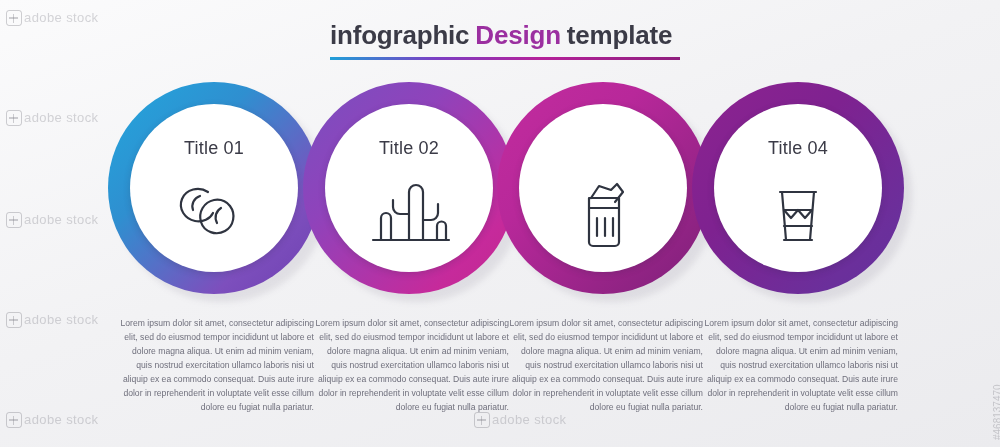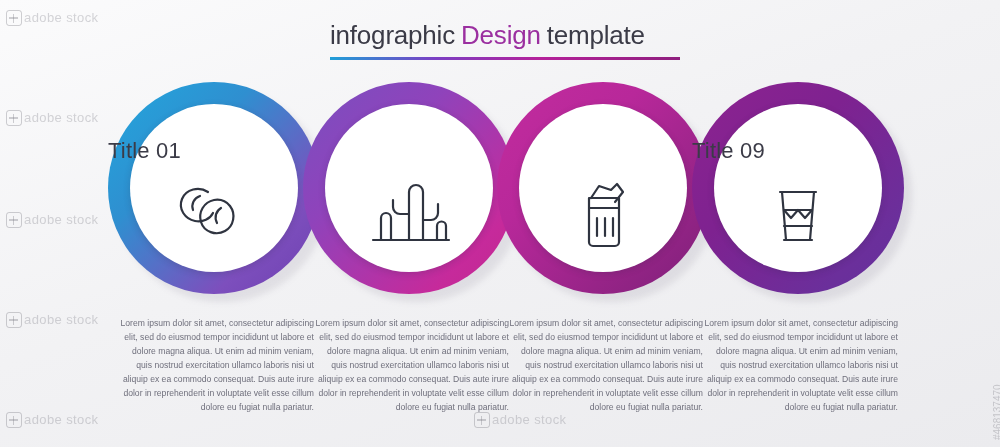--- a/index.html
+++ b/index.html
@@ -52,21 +52,21 @@
     background:linear-gradient(160deg,#fbfbfc 0%,#f2f2f4 45%,#ebebee 100%);
   }
 
   
   #header{
     position:absolute;left:330px;top:20px;
     width:360px;
   }
   #header .line1{
     font-size:26px;
-    font-weight:normal;
+    font-weight:bold;
     letter-spacing:-0.2px;
     white-space:nowrap;
   }
   .hl-1{color:#3b3b47;}
   .hl-2{color:#9b2fa0;margin-left:6px;}
   .hl-3{color:#3b3b47;margin-left:6px;}
   #header .rule{
     margin-top:6px;
     height:3px;width:350px;
     background:linear-gradient(90deg,#1f9fd8 0%,#7b3fc4 30%,#b5219a 60%,#8f1f7e 100%);
@@ -90,22 +90,22 @@
     left:22px;top:22px;
     width:168px;height:168px;
     border-radius:50%;
     background:#ffffff;
     box-shadow:0 2px 7px rgba(40,40,60,.18);
   }
   .title{
     position:absolute;
     top:56px;
     width:212px;
-    text-align:left;
-    font-size:22px;
+    text-align:center;
+    font-size:18px;
     color:#3b3b47;
     letter-spacing:.2px;
   }
   .icon{
     position:absolute;
     left:56px;top:92px;
     width:100px;height:78px;
   }
   .body{
     position:absolute;
@@ -160,20 +160,21 @@
       </svg>
     </div>
     <div class="body">Lorem ipsum dolor sit amet, consectetur adipiscing elit, sed do eiusmod tempor incididunt ut labore et dolore magna aliqua. Ut enim ad minim veniam, quis nostrud exercitation ullamco laboris nisi ut aliquip ex ea commodo consequat. Duis aute irure dolor in reprehenderit in voluptate velit esse cillum dolore eu fugiat nulla pariatur.</div>
   </div>
 
   <div class="step" id="step-2" style="left:303px;">
     <div class="shadowpad"></div>
     <div class="ring">
       <div class="inner"></div>
     </div>
+    <div class="title">Title 02</div>
     <div class="icon">
       <svg viewBox="0 0 100 78" width="100" height="78" fill="none" stroke="#2f3440" stroke-width="2.2" stroke-linecap="round" stroke-linejoin="round">
         <path d="M50 66V18a7 7 0 0 1 14 0v48"></path>
         <path d="M50 40H41a7 7 0 0 1-7-7v-7"></path>
         <path d="M64 46h8a7 7 0 0 0 7-7v-9"></path>
         <path d="M22 66V44a5 5 0 0 1 10 0v22"></path>
         <path d="M78 66V52a4.5 4.5 0 0 1 9 0v14"></path>
         <path d="M14 66h76"></path>
       </svg>
     </div>
@@ -196,21 +197,21 @@
       </svg>
     </div>
     <div class="body">Lorem ipsum dolor sit amet, consectetur adipiscing elit, sed do eiusmod tempor incididunt ut labore et dolore magna aliqua. Ut enim ad minim veniam, quis nostrud exercitation ullamco laboris nisi ut aliquip ex ea commodo consequat. Duis aute irure dolor in reprehenderit in voluptate velit esse cillum dolore eu fugiat nulla pariatur.</div>
   </div>
 
   <div class="step" id="step-4" style="left:692px;">
     <div class="shadowpad"></div>
     <div class="ring">
       <div class="inner"></div>
     </div>
-    <div class="title">Title 09</div>
+    <div class="title">Title 04</div>
     <div class="icon">
       <svg viewBox="0 0 100 78" width="100" height="78" fill="none" stroke="#2f3440" stroke-width="2.2" stroke-linecap="round" stroke-linejoin="round">
         <path d="M34 18h32l-4 48H38z"></path>
         <path d="M32 18h36"></path>
         <path d="M36 66h28"></path>
         <path d="M36 36h28"></path>
         <path d="M36 36l7 8 7-8 7 8 7-8"></path>
         <path d="M36 52h28"></path>
       </svg>
     </div>

